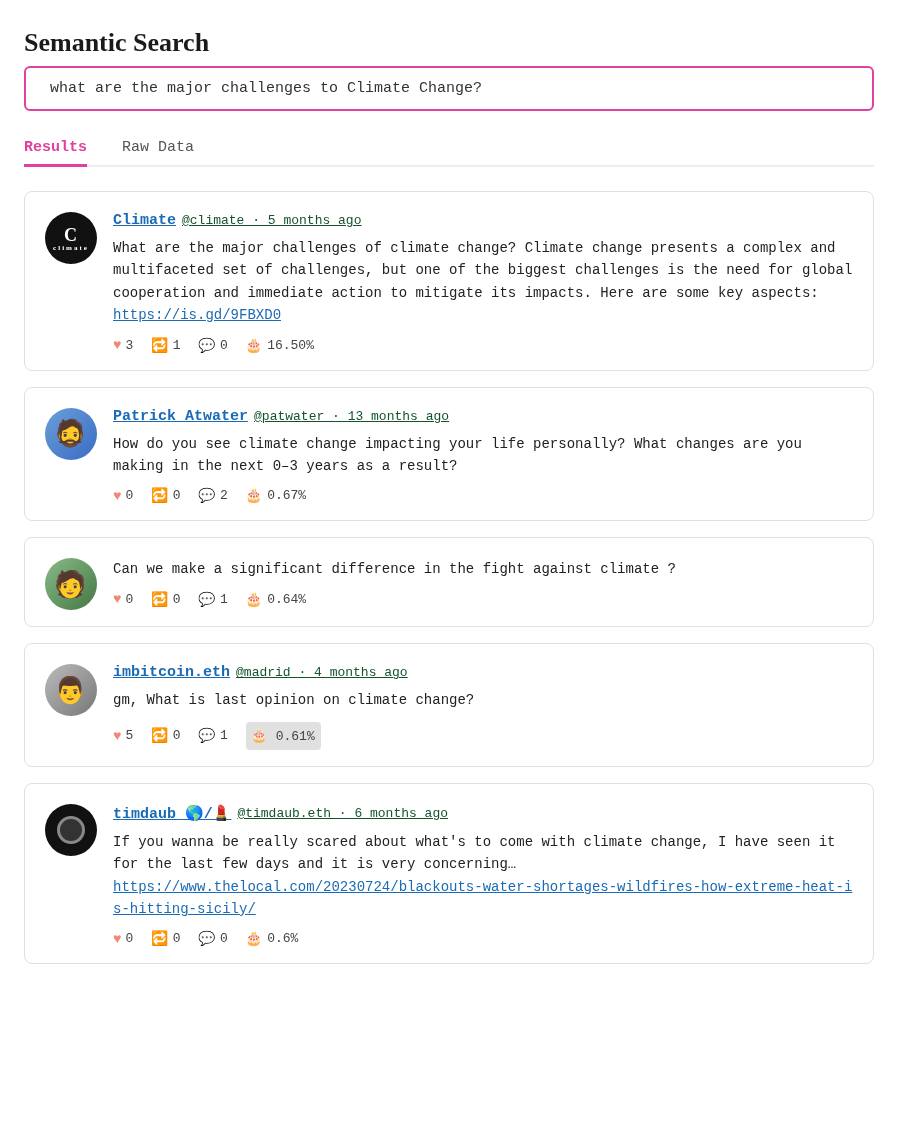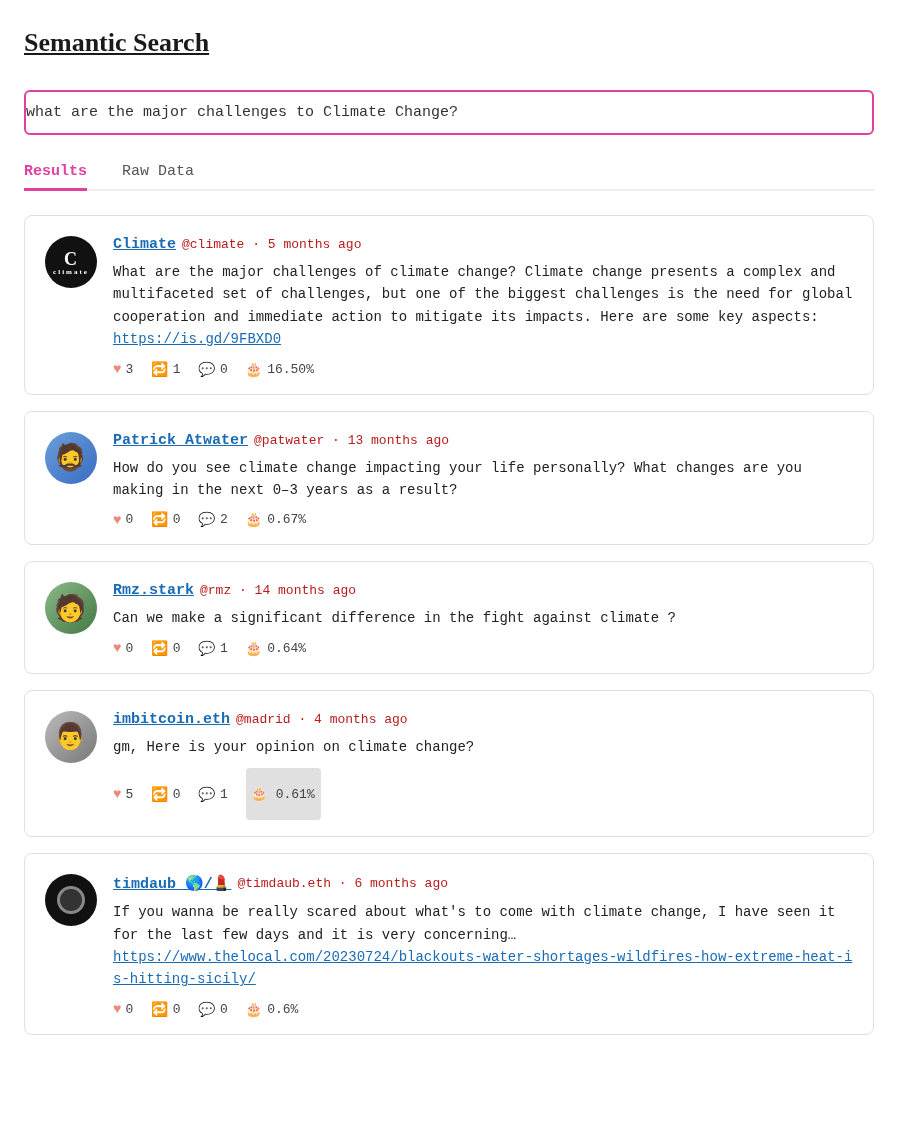--- a/index.html
+++ b/index.html
@@ -7,27 +7,26 @@
       font-family: -apple-system, BlinkMacSystemFont, 'Segoe UI', sans-serif;
       background: #fff;
       color: #1a1a1a;
       padding: 28px 24px;
       max-width: 898px;
     }
     h1 {
       font-size: 26px;
       font-weight: 700;
       font-family: 'Georgia', serif;
-      margin-bottom: 32px;
-      text-decoration: underline;
+      margin-bottom: 8px;
     }
     .search-box {
       border: 2px solid #e040a0;
       border-radius: 6px;
-      padding: 12px 0;
+      padding: 12px 24px;
       width: 100%;
       font-size: 15px;
       font-family: 'Courier New', monospace;
       color: #333;
       outline: none;
       margin-bottom: 20px;
     }
     .tabs {
       display: flex;
       gap: 11px;
@@ -89,22 +88,23 @@
     .username {
       color: #1a6bb5;
       font-weight: 700;
       font-size: 15px;
       font-family: 'Courier New', monospace;
       text-decoration: underline;
       cursor: pointer;
     }
     .handle-time {
       font-size: 13px;
-      color: #b91c1c;
-      font-family: 'Courier New', monospace;
+      color: #14532d;
+      font-family: 'Courier New', monospace;
+      text-decoration: underline;
     }
     .post-text {
       font-size: 14px;
       font-family: 'Courier New', monospace;
       line-height: 1.6;
       color: #222;
       margin-bottom: 10px;
     }
     .post-link {
       color: #1a6bb5;
@@ -125,21 +125,21 @@
       align-items: center;
       gap: 4px;
       font-size: 13px;
       font-family: 'Courier New', monospace;
       color: #444;
     }
     .metric-icon { font-size: 14px; }
     .score-badge {
       background: #f0f0f0;
       border-radius: 4px;
-      padding: 18px 6px;
+      padding: 6px 6px;
       font-size: 13px;
       font-family: 'Courier New', monospace;
     }
   </style>
 </head>
 <body>
 
 
 
 <h1>Semantic Search</h1>
@@ -211,24 +211,20 @@
             <span>0.67%</span>
         </div>
       </div>
     </div>
   </div>
     <div class="result-card">
     <div class="avatar" style="background:linear-gradient(135deg,#88bb88,#447744);border-radius:50%;overflow:hidden;display:flex;align-items:center;justify-content:center;">
       <span style="font-size:26px;">🧑</span>
     </div>
     <div class="card-content">
-      <div class="card-header">
-        <span class="username">Rmz.stark</span>
-        <span class="handle-time">@rmz · 14 months ago</span>
-      </div>
       <div class="post-text">Can we make a significant difference in the fight against climate ?</div>
       <div class="metrics">
         <div class="metric">
           <span class="metric-icon" style="color:#e87;">♥</span>
           <span>0</span>
         </div>
         <div class="metric">
           <span class="metric-icon">🔁</span>
           <span>0</span>
         </div>
@@ -245,21 +241,21 @@
   </div>
     <div class="result-card">
     <div class="avatar" style="background:linear-gradient(135deg,#bbb,#777);border-radius:50%;overflow:hidden;display:flex;align-items:center;justify-content:center;">
       <span style="font-size:26px;">👨</span>
     </div>
     <div class="card-content">
       <div class="card-header">
         <span class="username">imbitcoin.eth</span>
         <span class="handle-time">@madrid · 4 months ago</span>
       </div>
-      <div class="post-text">gm, Here is your opinion on climate change?</div>
+      <div class="post-text">gm, What is last opinion on climate change?</div>
       <div class="metrics">
         <div class="metric">
           <span class="metric-icon" style="color:#e87;">♥</span>
           <span>5</span>
         </div>
         <div class="metric">
           <span class="metric-icon">🔁</span>
           <span>0</span>
         </div>
         <div class="metric">

